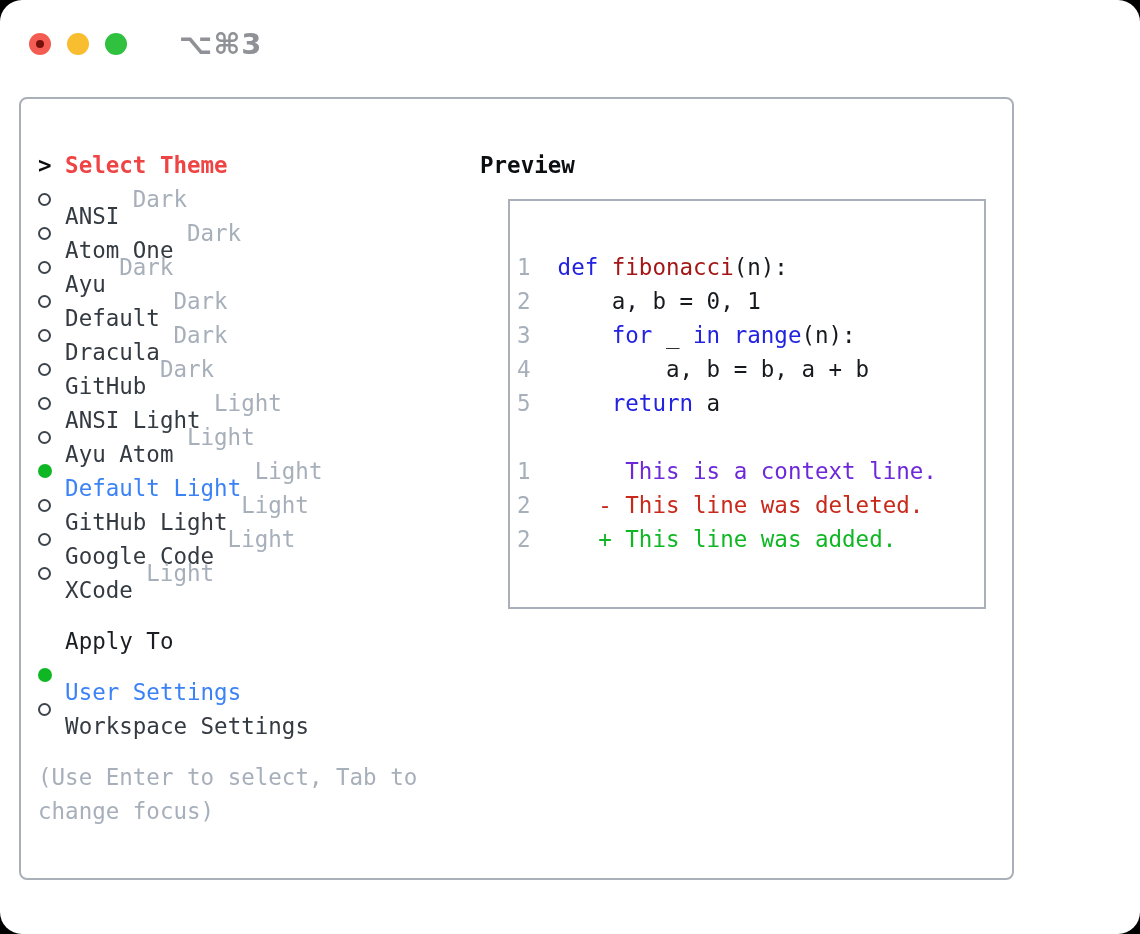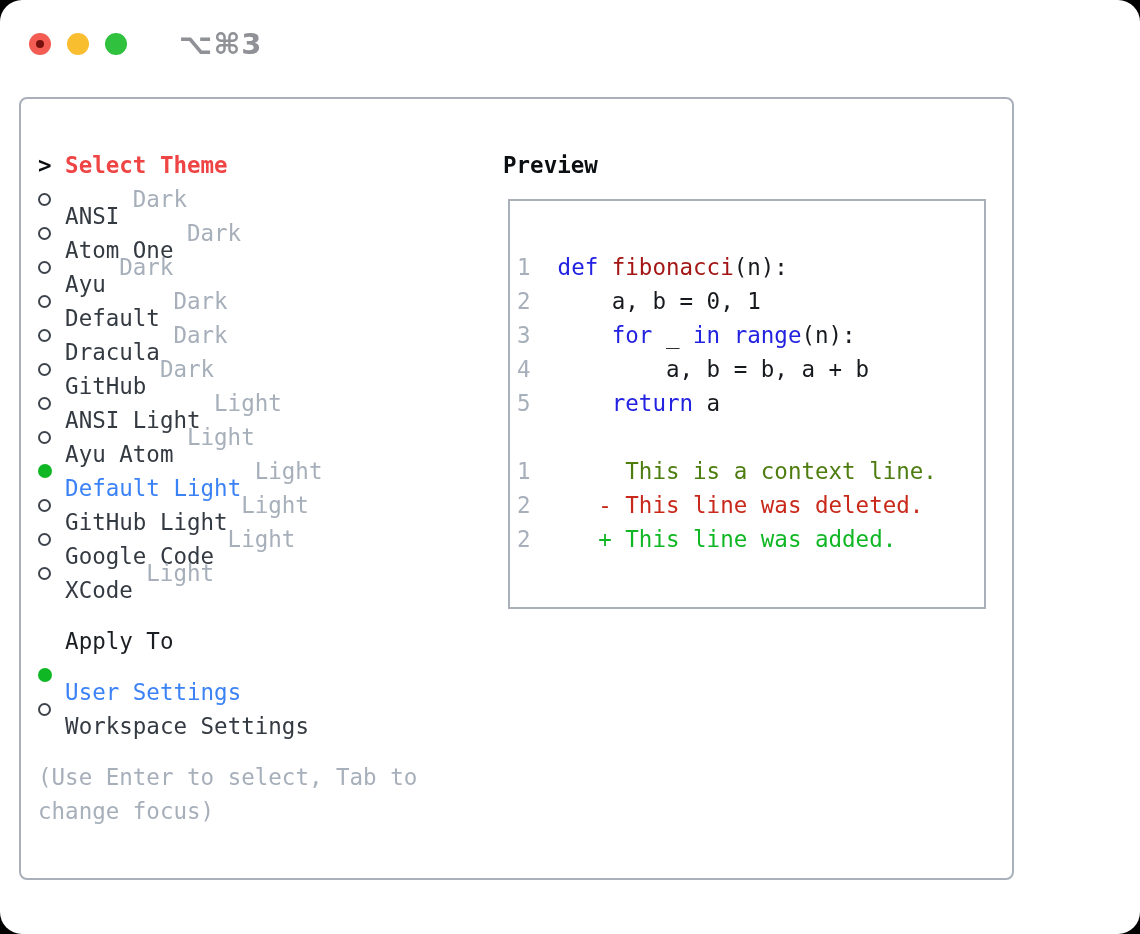--- a/index.html
+++ b/index.html
@@ -53,37 +53,37 @@
   }
   .prompt { font-weight: bold; color: #0c0f12; width: 27.1px; }
   .hdr    { font-weight: bold; color: #ef4444; }
   .hdr2   { color: #1a1d21; }
   .nm     { color: #343a41; margin-top: 33px; }
   .nm.sel { color: #3b82f6; }
   .var    { color: #a6afba; margin-left: 13.5px; }
   .help   { color: #a6afba; }
   
   .preview-title {
-    position: absolute; left: 482px; top: 49px;
+    position: absolute; left: 459px; top: 49px;
     height: 34px; display: flex; align-items: center;
     font-weight: bold; color: #0c0f12;
   }
   .preview-box {
     position: absolute; left: 487px; top: 100px;
     width: 478px; height: 410px;
     border: 2px solid #a9b0ba;
     box-sizing: border-box;
     padding: 49px 0 0 7px;
   }
   .pline { height: 34px; display: flex; align-items: center; white-space: pre; }
   .ln  { width: 40.6px; color: #a6afba; }
   .tx  { color: #16191d; }
   .kw  { color: #2222e0; }
   .fn  { color: #a31615; }
-  .ctx { color: #4d7c0f; }
+  .ctx { color: #6d28d9; }
   .del { color: #c8291b; }
   .add { color: #10b724; }
 </style>
 </head>
 <body>
 
 <div class="window">
 
   <div class="titlebar">
     <span class="tl red">

